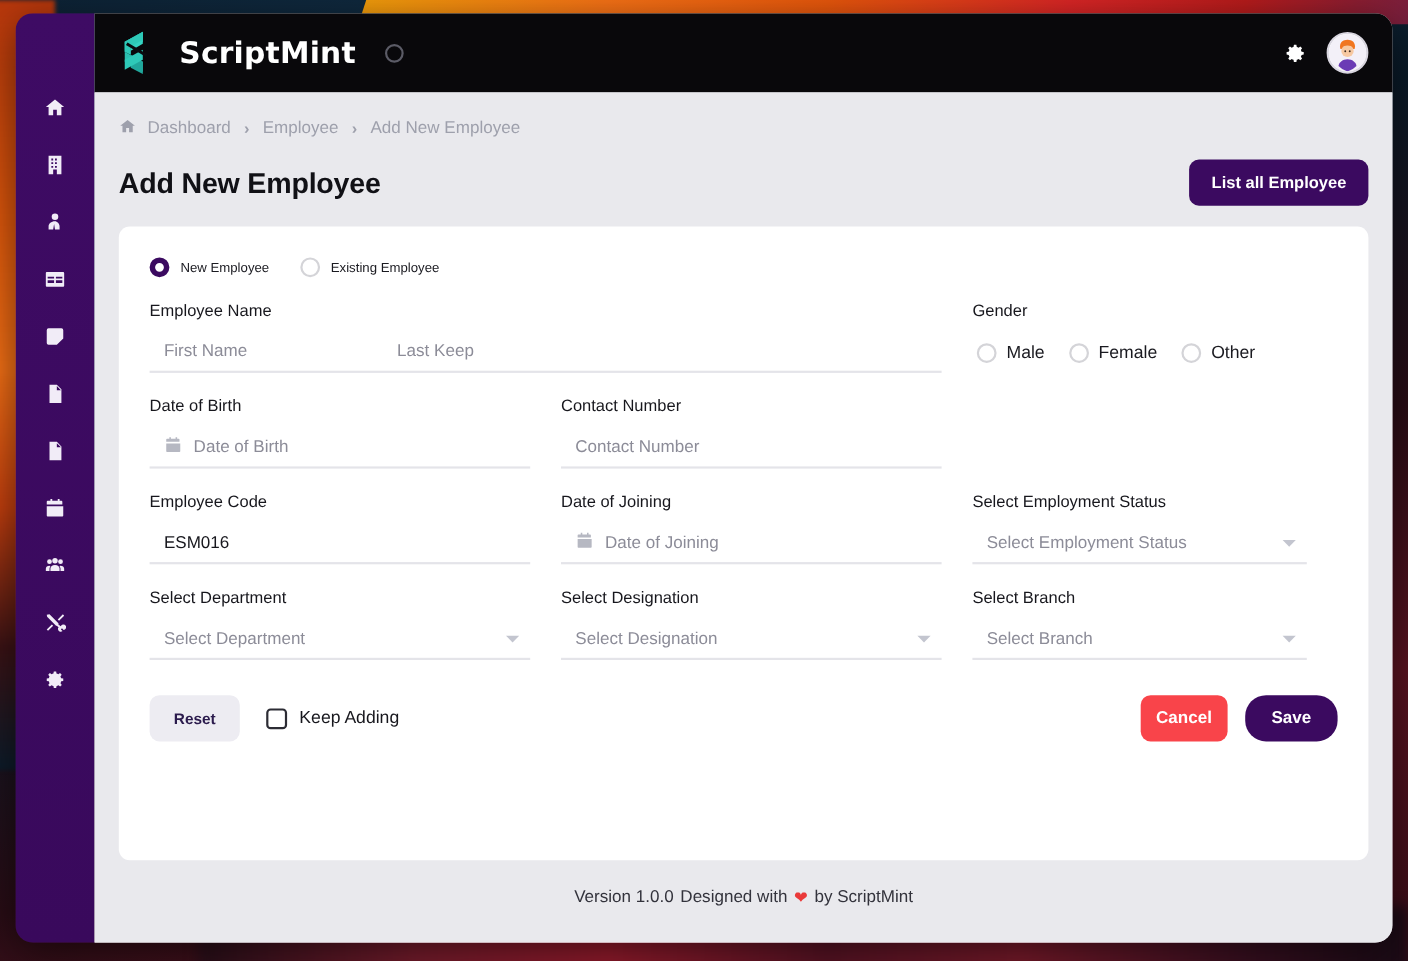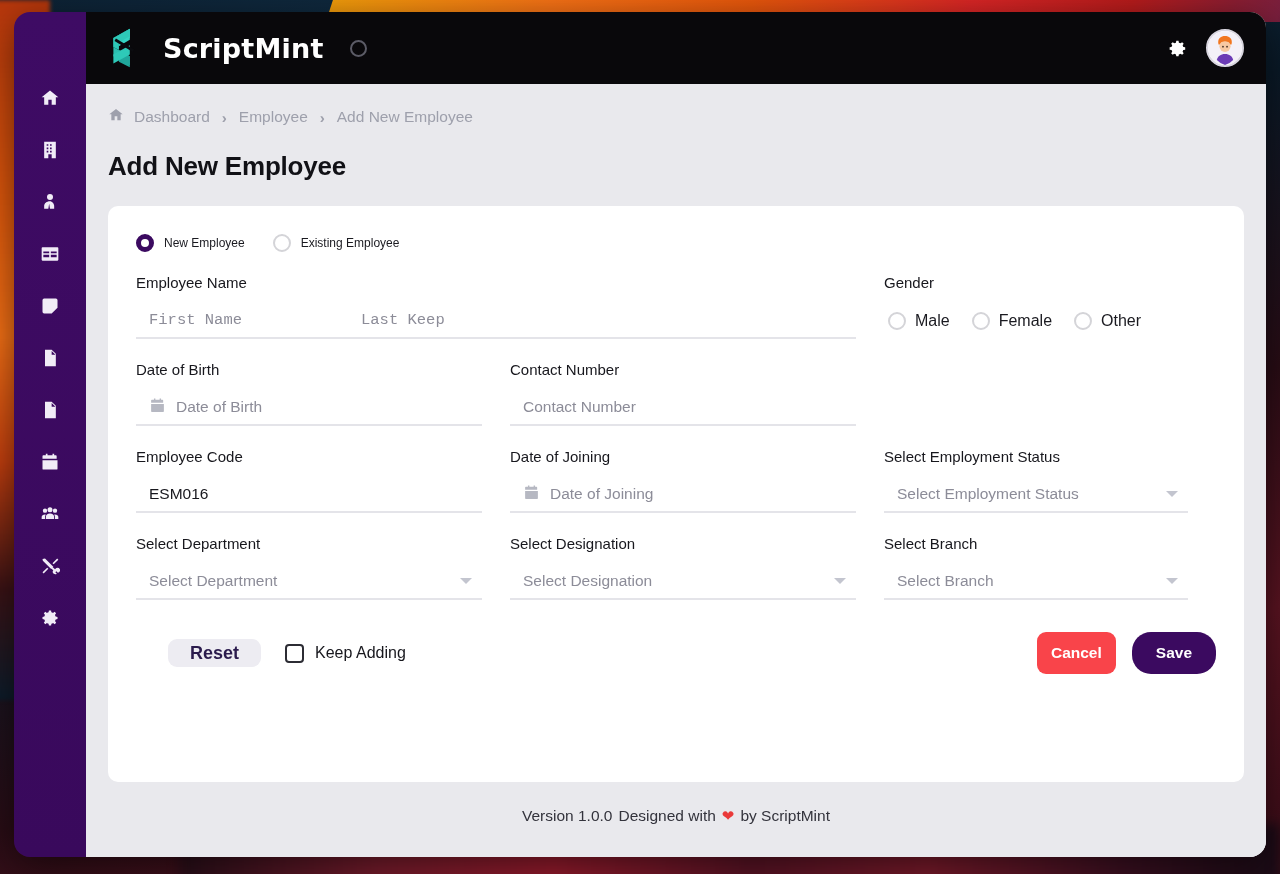--- a/index.html
+++ b/index.html
@@ -255,45 +255,43 @@
   .name-pair {
     border-bottom: 2px solid #e4e4e9;
     display: flex;
     height: 36px;
     align-items: center;
   }
   .name-pair .half {
     width: 212px;
     padding-left: 13px;
     cursor: text;
-    font-family: Liberation Mono, monospace;
   }
 
   .gender-opts { display: flex; align-items: center; gap: 22px; height: 36px; padding-left: 4px; }
   .gender-opt { display: flex; align-items: center; gap: 9px; cursor: pointer; }
   .gender-label { font-size: 16px; color: #1a1a20; }
 
   
   .actions {
     display: flex;
     align-items: center;
     margin-top: 10px;
   }
   .btn-reset {
     background: #edecf2;
     color: #2b1b4d;
     border: none;
     border-radius: 9px;
-    height: 28px;
+    height: 42px;
     padding: 0 22px;
-    font-size: 18px;
+    font-size: 14px;
     font-weight: bold;
     cursor: pointer;
     font-family: "Liberation Sans", sans-serif;
-    margin-left: 32px;
   }
   .keep-adding { display: flex; align-items: flex-start; gap: 11px; margin-left: 24px; cursor: pointer; }
   .checkbox {
     width: 19px; height: 19px;
     border: 2px solid #2c2c34;
     border-radius: 4px;
     background: #fff;
     flex: 0 0 19px;
   }
   .keep-label { font-size: 16px; color: #17171d; }
@@ -480,20 +478,21 @@
         </span>
         <span class="crumb">Dashboard</span>
         <span class="crumb-sep">›</span>
         <span class="crumb">Employee</span>
         <span class="crumb-sep">›</span>
         <span class="crumb static">Add New Employee</span>
       </div>
 
       <div class="title-row">
         <h1 class="page-title">Add New Employee</h1>
+        <button class="btn-list-all">List all Employee</button>
       </div>
 
       <section class="card">
 
         <div class="radio-row">
           <label class="radio-opt">
             <span class="radio-dot checked"></span>
             <span class="radio-label">New Employee</span>
           </label>
           <label class="radio-opt">

